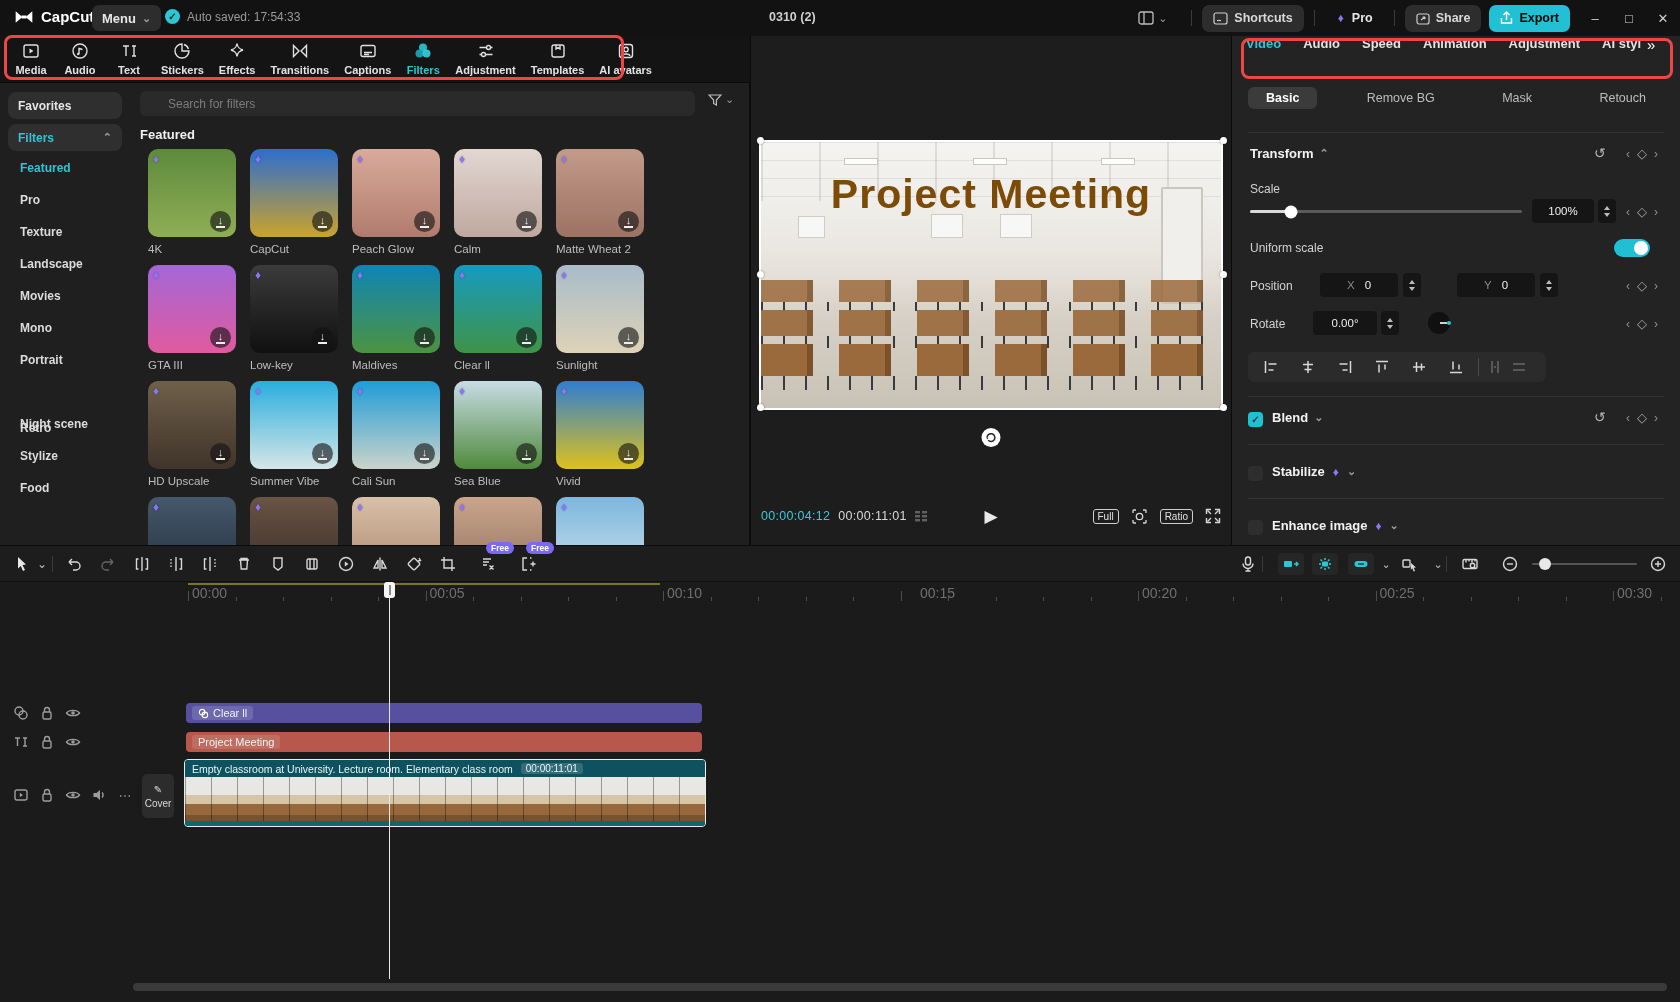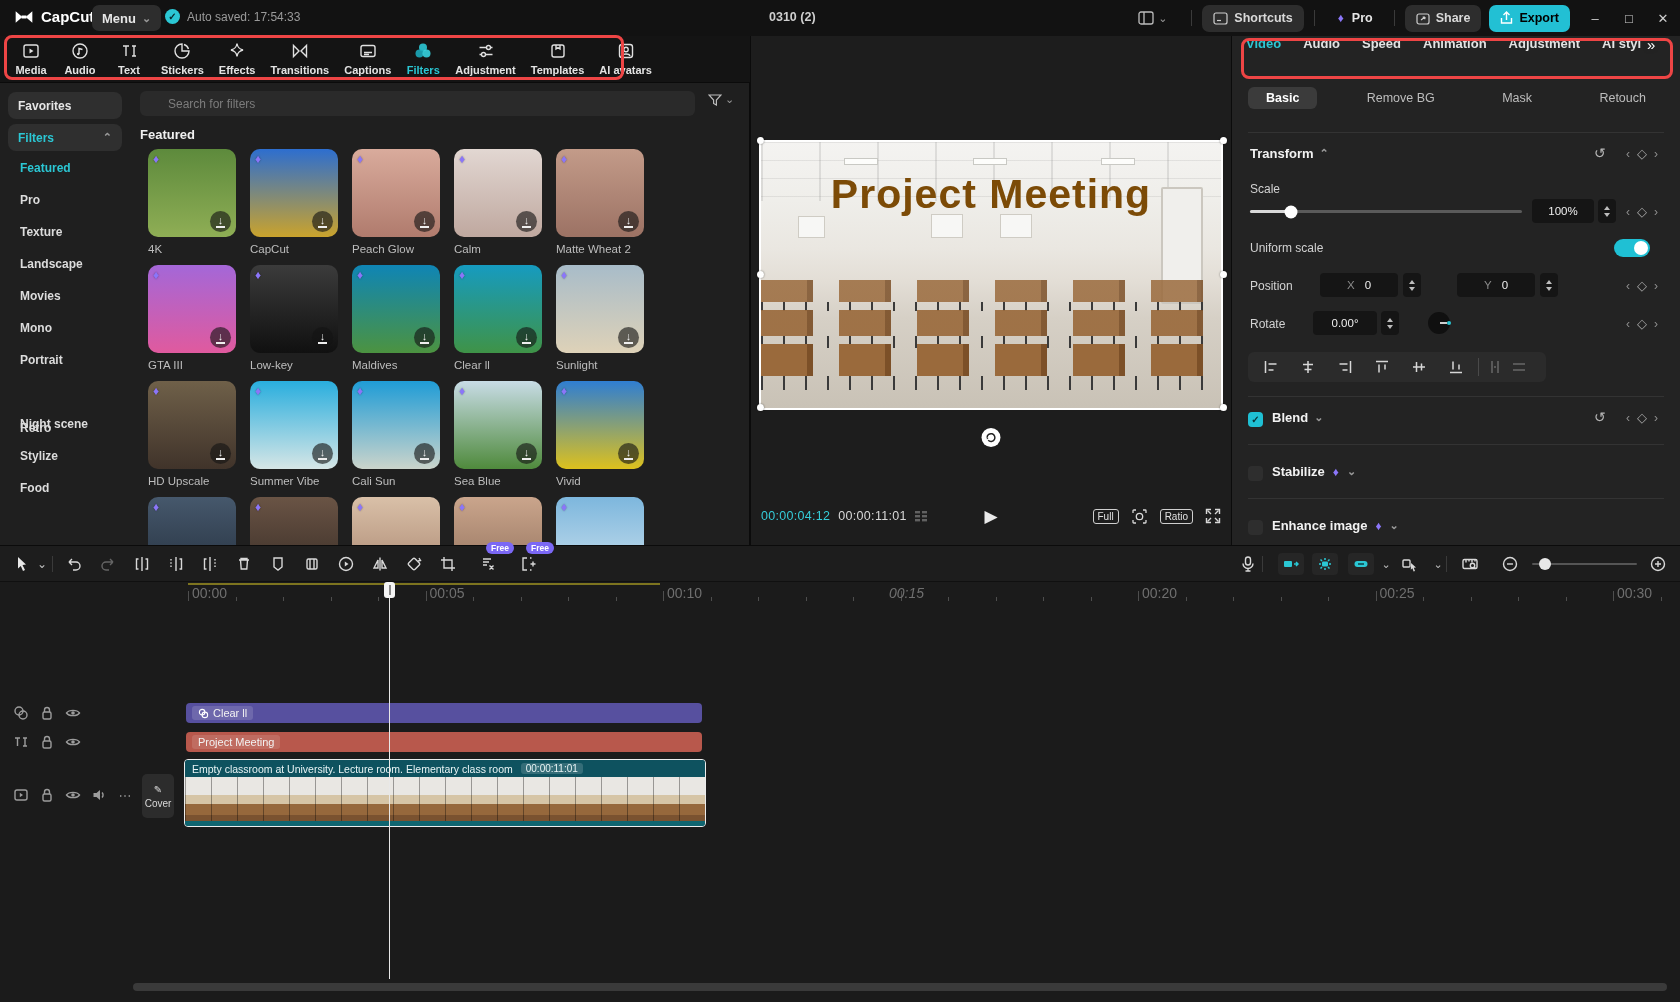--- a/index.html
+++ b/index.html
@@ -929,21 +929,21 @@
         <div class="tick" style="left: 520.5px; height: 4px;"></div>
         <div class="tick" style="left: 568px; height: 4px;"></div>
         <div class="tick" style="left: 615.5px; height: 4px;"></div>
         <div class="tick" style="left: 663px; height: 10px;"></div>
         <div class="tlabel" style="left: 667px;">00:10</div>
         <div class="tick" style="left: 710.5px; height: 4px;"></div>
         <div class="tick" style="left: 758px; height: 4px;"></div>
         <div class="tick" style="left: 805.5px; height: 4px;"></div>
         <div class="tick" style="left: 853px; height: 4px;"></div>
         <div class="tick" style="left: 900.5px; height: 10px;"></div>
-        <div class="tlabel" style="left: 889px; font-style: italic;">00:15</div>
+        <div class="tlabel" style="left: 920px;">00:15</div>
         <div class="tick" style="left: 948px; height: 4px;"></div>
         <div class="tick" style="left: 995.5px; height: 4px;"></div>
         <div class="tick" style="left: 1043px; height: 4px;"></div>
         <div class="tick" style="left: 1090.5px; height: 4px;"></div>
         <div class="tick" style="left: 1138px; height: 10px;"></div>
         <div class="tlabel" style="left: 1142px;">00:20</div>
         <div class="tick" style="left: 1185.5px; height: 4px;"></div>
         <div class="tick" style="left: 1233px; height: 4px;"></div>
         <div class="tick" style="left: 1280.5px; height: 4px;"></div>
         <div class="tick" style="left: 1328px; height: 4px;"></div>

